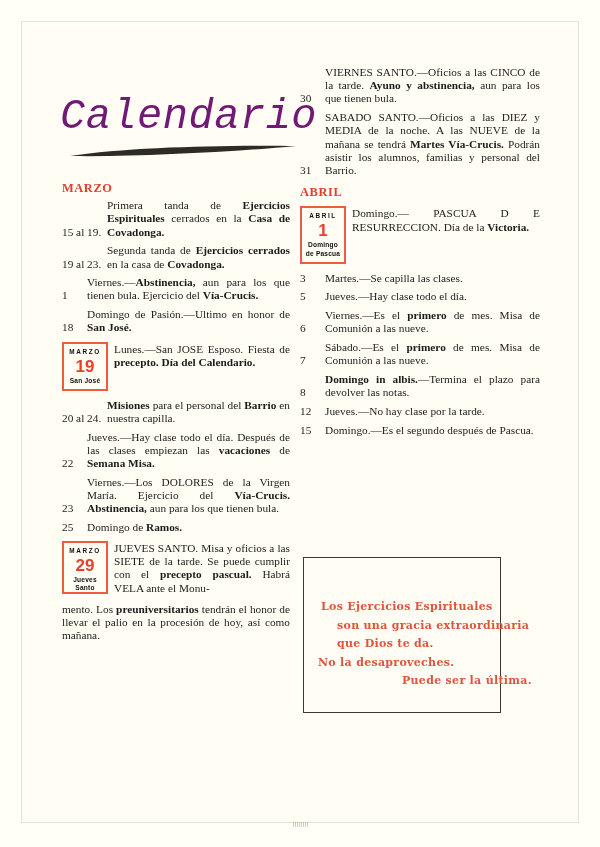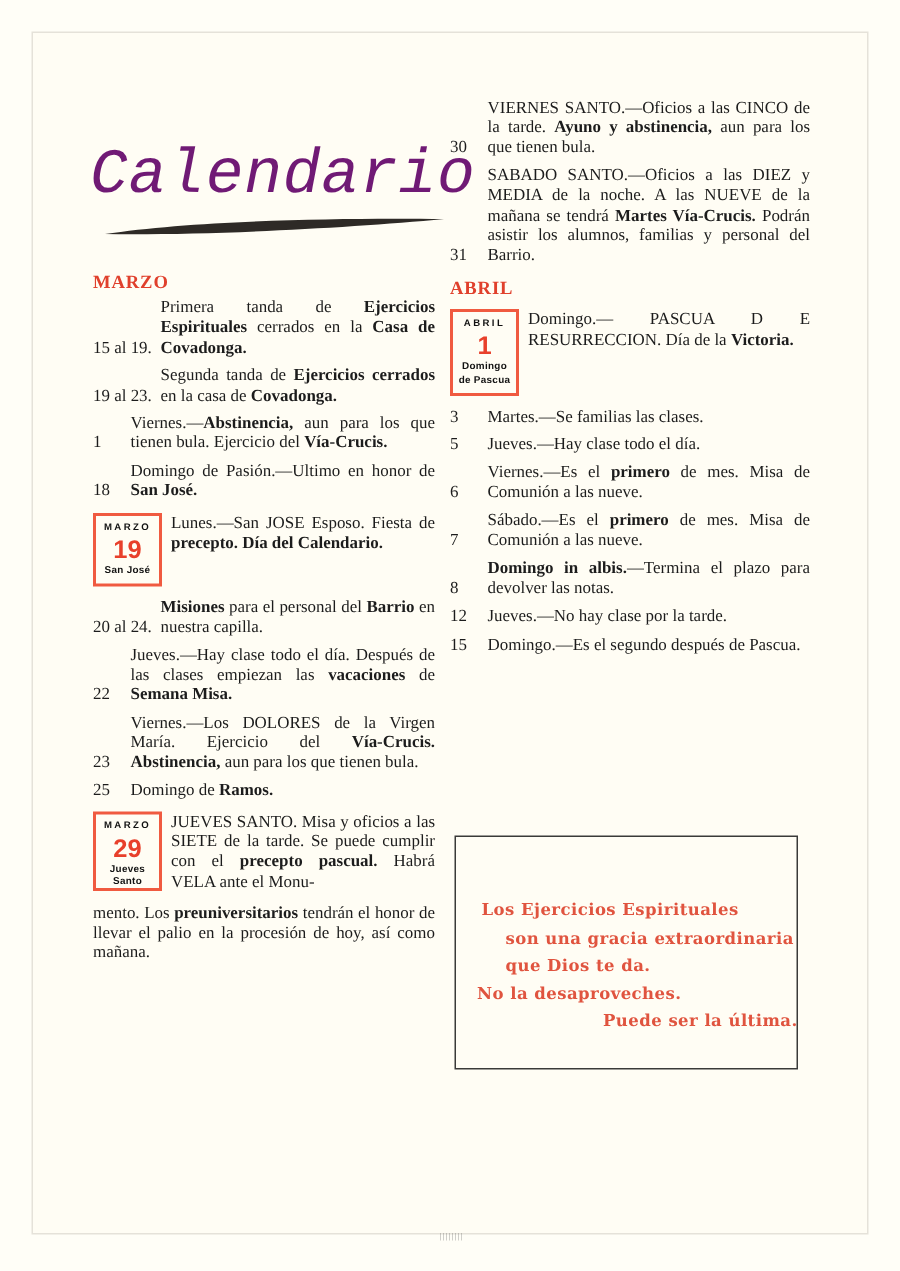--- a/index.html
+++ b/index.html
@@ -117,21 +117,21 @@
     text-align:justify;
     padding-top:1px;
   }
   .boxentry.tall .datebox{padding-bottom:0;}
 
   .runon{ text-align:justify; }
 
   
   .quotebox{
     position:absolute;
-    left:303px;top:557px;width:229px;height:156px;
+    left:303px;top:557px;width:198px;height:156px;
     border:1.1px solid #3a3a38;
     background:#fffdf4;
     box-sizing:border-box;
   }
   .quote-inner{
     position:absolute;left:0;top:40px;width:229px;
     color:#e0543f;
     font-family:"DejaVu Serif", serif;
     font-weight:bold;
     font-size:11px;
@@ -236,21 +236,21 @@
       <div class="datebox">
         <div class="db-month">ABRIL</div>
         <div class="db-num">1</div>
         <div class="db-sub">Domingo<br>de Pascua</div>
       </div>
       <div class="bx-txt">Domingo.— PASCUA D E RESURRECCION. Día de la <b>Victoria.</b></div>
     </div>
 
     <div class="entry">
       <span class="day narrow">3</span>
-      <span class="txt">Martes.—Se familias las clases.</span>
+      <span class="txt">Martes.—Se capilla las clases.</span>
     </div>
     <div class="entry">
       <span class="day narrow">5</span>
       <span class="txt">Jueves.—Hay clase todo el día.</span>
     </div>
     <div class="entry">
       <span class="day narrow">6</span>
       <span class="txt">Viernes.—Es el <b>primero</b> de mes. Misa de Comunión a las nueve.</span>
     </div>
     <div class="entry">

